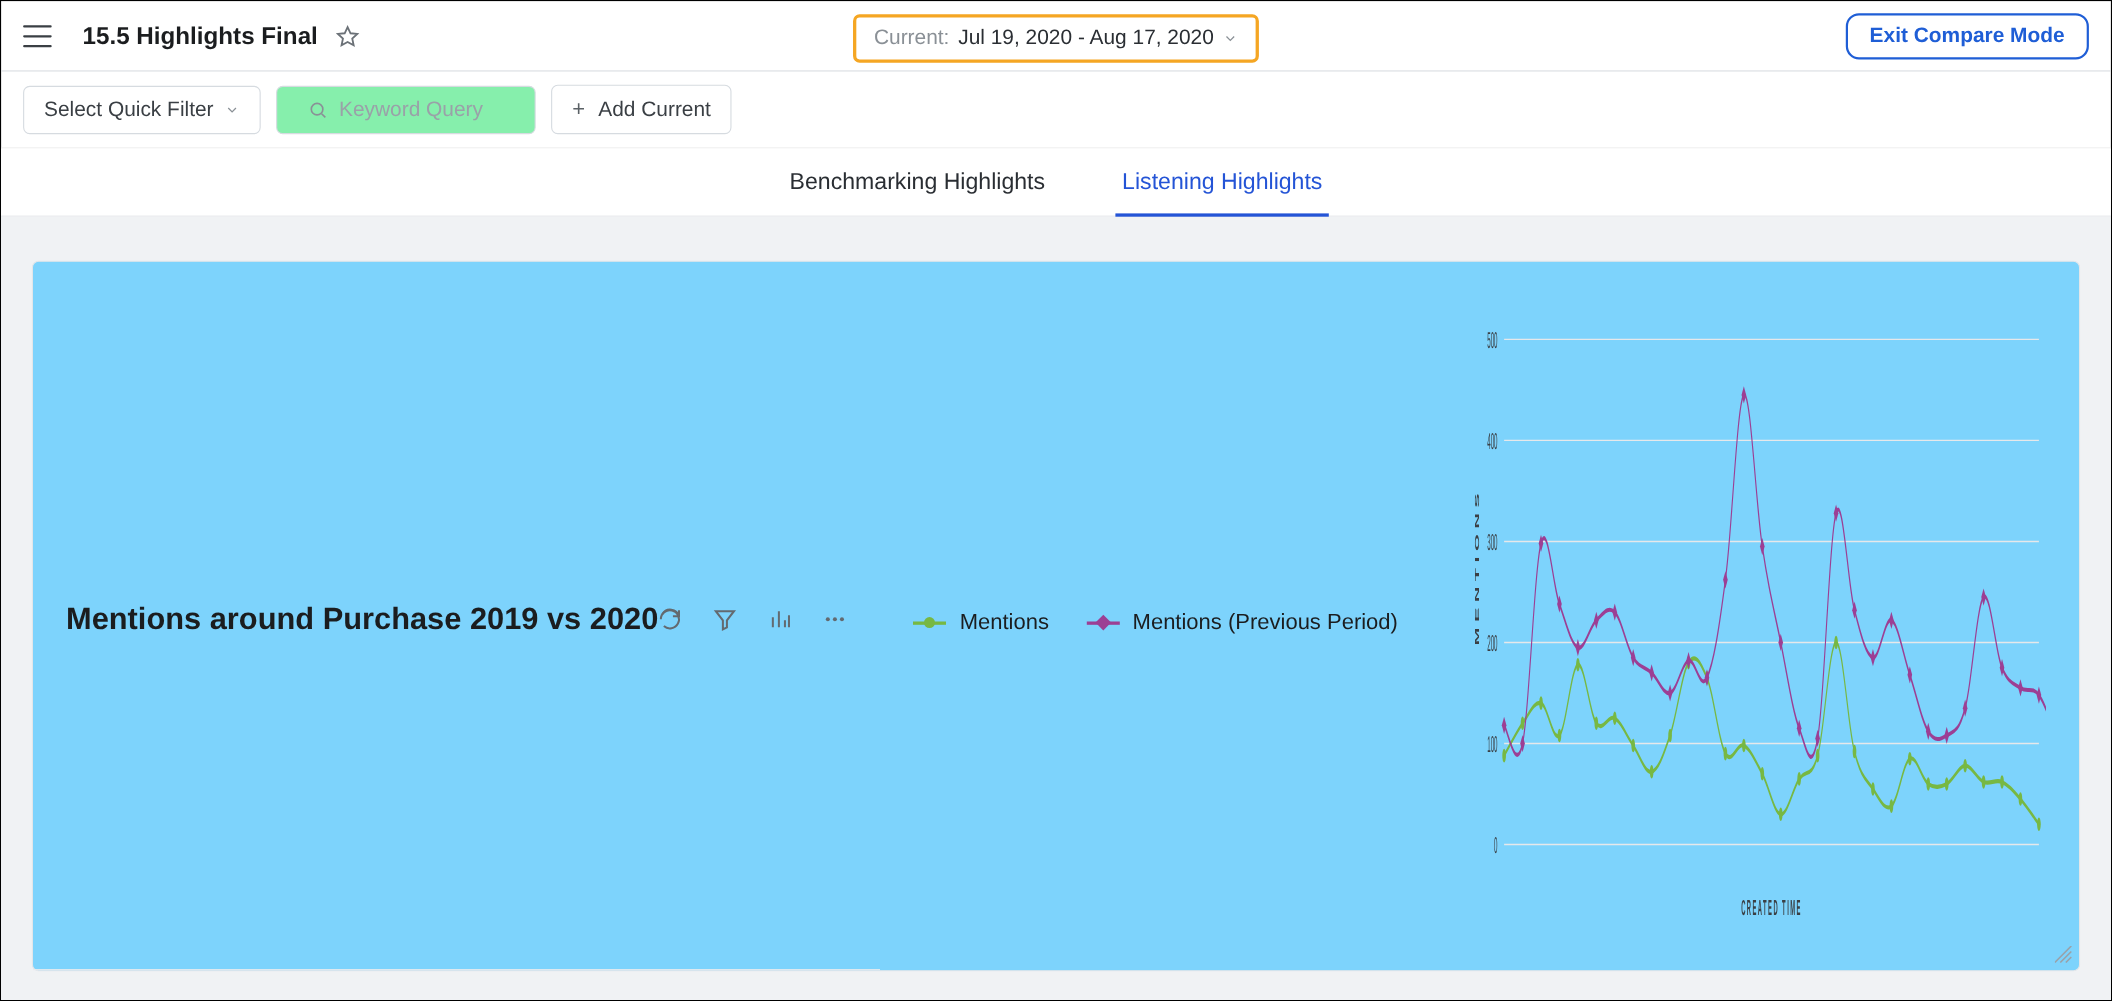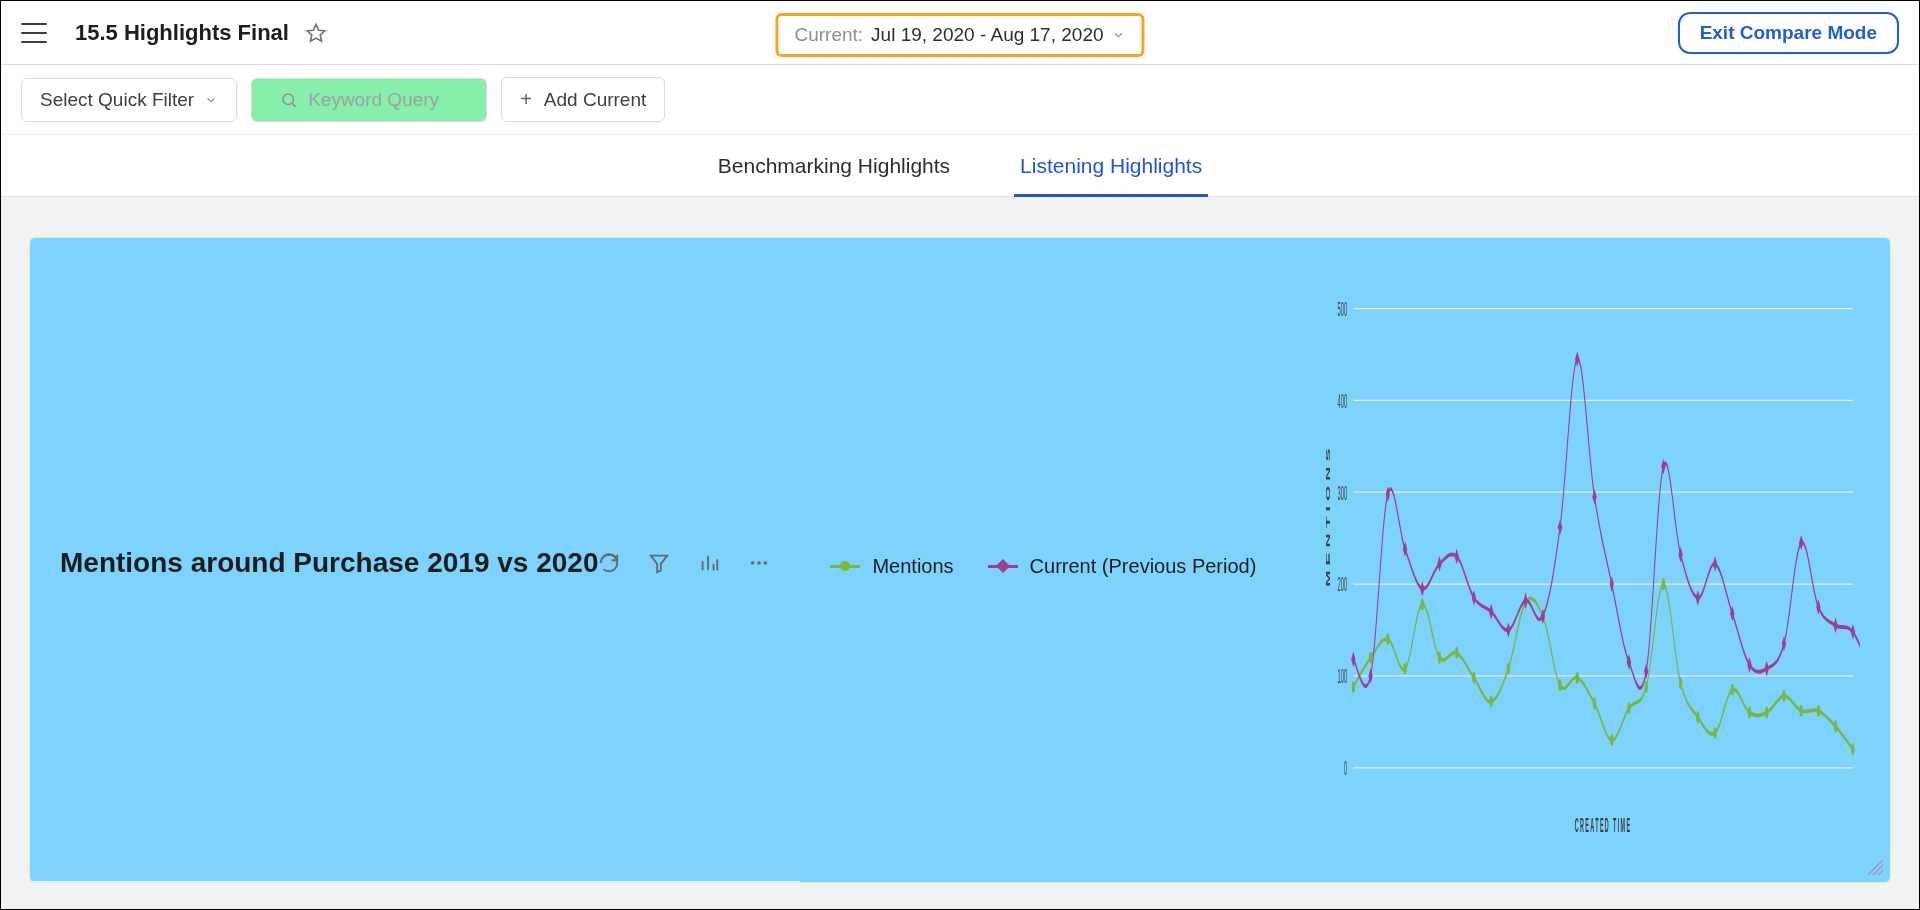--- a/index.html
+++ b/index.html
@@ -151,21 +151,21 @@
       </div>
     </div>
 
     <div class="legend-row">
       <div class="legend-item">
         <span class="lg-line lg-green"></span>
         <span>Mentions</span>
       </div>
       <div class="legend-item">
         <span class="lg-line lg-purple"></span>
-        <span>Current (Previous Period)</span>
+        <span>Mentions (Previous Period)</span>
       </div>
     </div>
 
     <div class="chart-wrap">
       <svg class="chart" id="chart-svg" viewBox="0 0 1600 500" preserveAspectRatio="none">
           <g class="grid">
             <line x1="110" y1="430" x2="1580" y2="430"></line>
             <line x1="110" y1="355.45454545454544" x2="1580" y2="355.45454545454544"></line>
             <line x1="110" y1="280.9090909090909" x2="1580" y2="280.9090909090909"></line>
             <line x1="110" y1="206.36363636363637" x2="1580" y2="206.36363636363637"></line>

